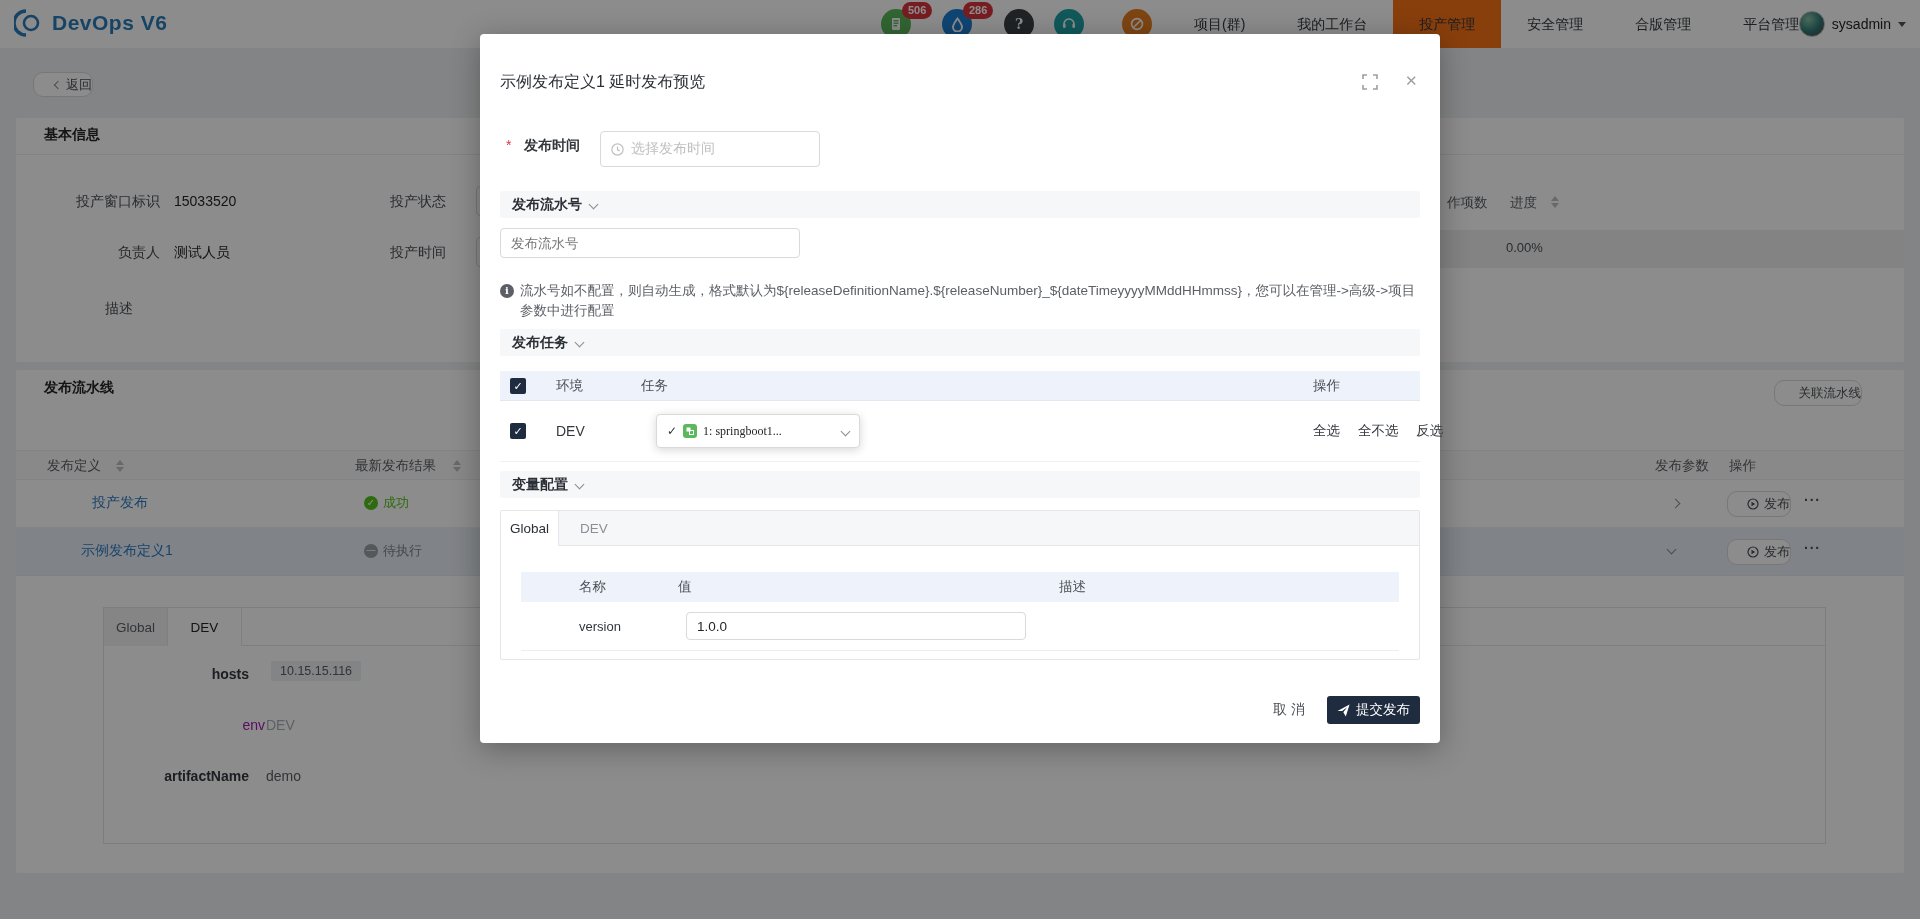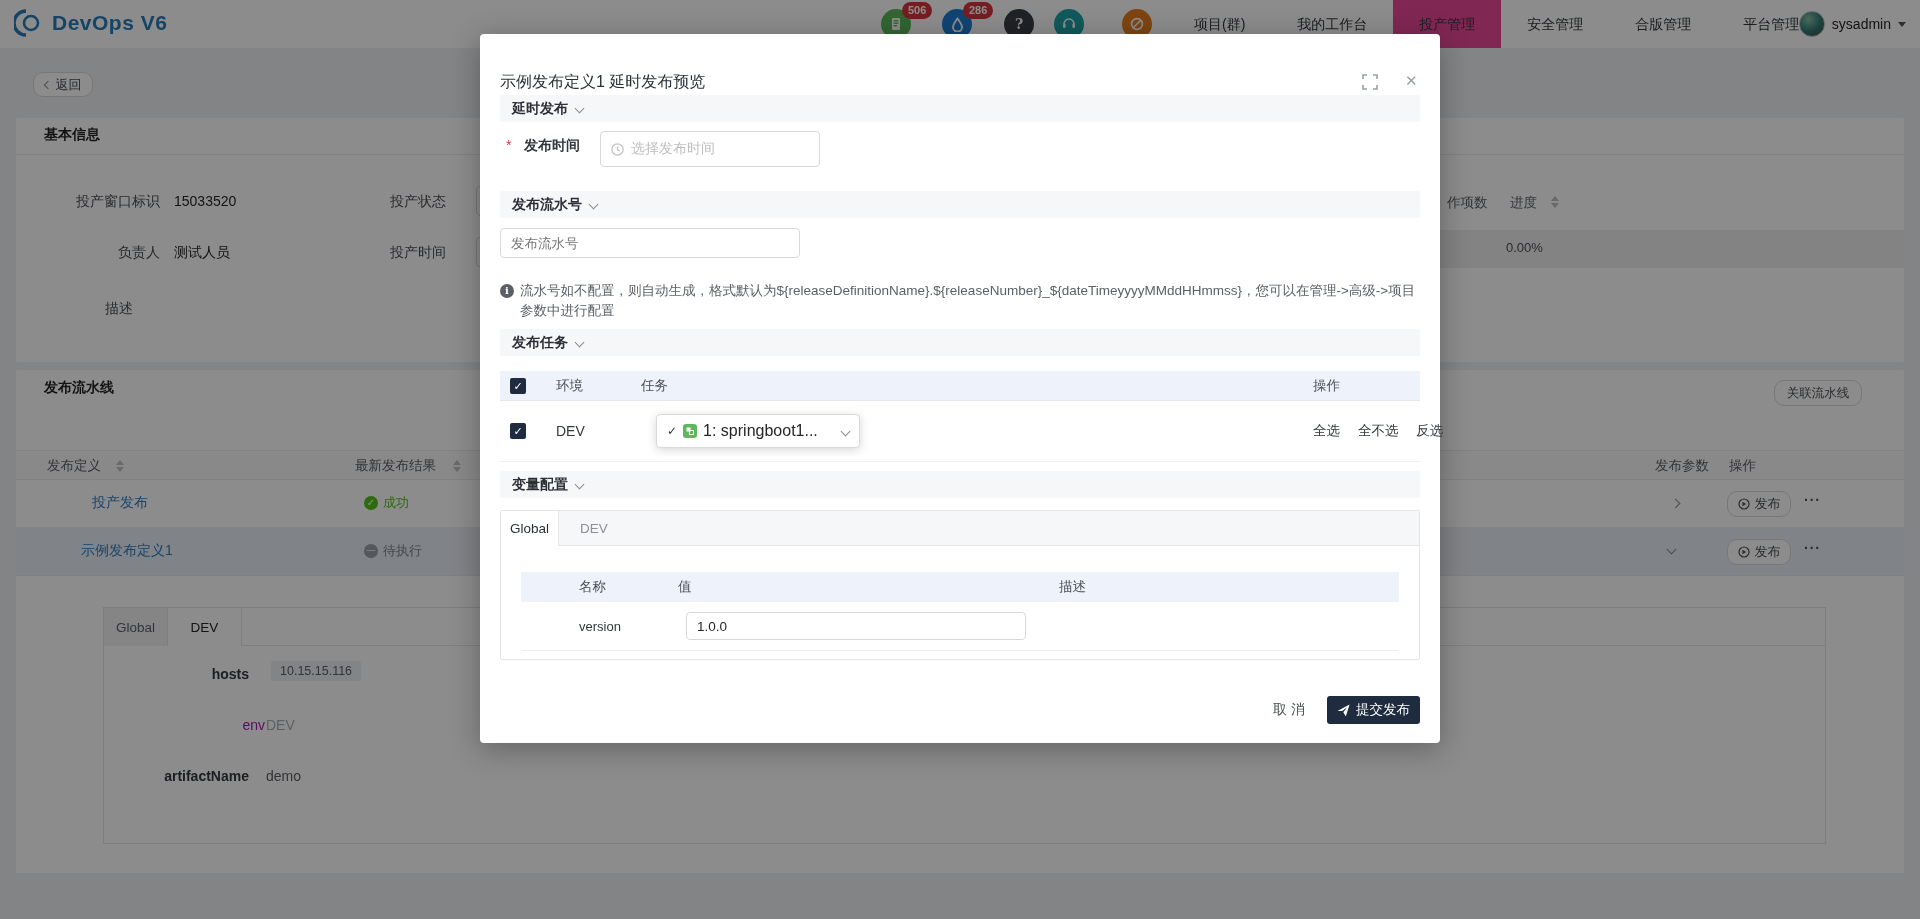--- a/index.html
+++ b/index.html
@@ -10,21 +10,21 @@
 
   
   #hdr { position:absolute; left:0; top:0; width:1920px; height:48px; background:#fff; }
   #logo { position:absolute; left:14px; top:8px; display:flex; align-items:center; gap:8px; color:#2b7cb9; }
   #logo .lg-txt { font-size:21px; font-weight:bold; letter-spacing:0.5px; }
   .hicon { position:absolute; top:9px; width:30px; height:30px; border-radius:50%;
     display:flex; align-items:center; justify-content:center; color:#fff; font-size:14px; font-weight:bold; }
   .hbadge { position:absolute; top:2px; height:17px; padding:0 6px; background:#d9363e; color:#fff;
     font-size:11px; line-height:17px; border-radius:9px; font-weight:bold; }
   .nav-item { height:48px; line-height:48px; padding:0 26px; color:#33373d; cursor:pointer; white-space:nowrap; }
-  .nav-item.active { background:#ec4899; }
+  .nav-item.active { background:#f97316; }
   #nav { position:absolute; left:1168px; top:0; display:flex; }
   #userbox { position:absolute; right:14px; top:0; height:48px; display:flex; align-items:center; gap:7px; }
   #avatar { width:26px; height:26px; border-radius:50%;
     background:radial-gradient(circle at 35% 30%, #86c3a5, #2f7676 55%, #59483a 95%); border:1px solid #b9bec4; }
   .caret-dn { width:0; height:0; border-left:4px solid transparent; border-right:4px solid transparent; border-top:5px solid #555; }
 
   
   .card { position:absolute; background:#fff; border-radius:2px; }
   .chv { display:inline-block; width:7px; height:7px; border-right:1.5px solid #8c8c8c; border-bottom:1.5px solid #8c8c8c; }
   .chv.down { transform:rotate(45deg); }
@@ -36,21 +36,21 @@
   .ph { color:#bfbfbf; }
   .sort { display:inline-flex; flex-direction:column; gap:2px; margin-left:5px; vertical-align:middle; }
   .sort i { width:0; height:0; border-left:4px solid transparent; border-right:4px solid transparent; display:block; }
   .sort .up { border-bottom:5px solid #bfbfbf; }
   .sort .dn { border-top:5px solid #bfbfbf; }
   .link { color:#2e7cc3; cursor:pointer; }
   .chip-status { display:inline-flex; align-items:center; gap:5px; font-size:13px; }
   .okdot { width:14px; height:14px; border-radius:50%; background:#52c41a; color:#fff; font-size:10px; line-height:14px; text-align:center; display:inline-block; }
   .pddot { width:14px; height:14px; border-radius:50%; background:#9aa0a6; color:#fff; font-size:9px; line-height:13px; text-align:center; display:inline-block; }
   .btn-sec { border:1px solid #d9d9d9; border-radius:10px; background:#fff; color:#4b4f55; font-size:13px;
-    display:inline-flex; align-items:center; justify-content:center; gap:5px; cursor:pointer; }
+    display:inline-flex; align-items:center; justify-content:flex-end; gap:5px; cursor:pointer; }
   .dots { color:#4b4f55; font-weight:bold; letter-spacing:1px; cursor:pointer; }
 
   
   #overlay { position:absolute; inset:0; background:rgba(0,0,0,0.45); z-index:10; }
   #modal { position:absolute; left:480px; top:34px; width:960px; height:709px; background:#fff; border-radius:4px;
     box-shadow:0 6px 30px rgba(0,0,0,0.3); z-index:20; }
   .sec-bar { position:absolute; left:20px; width:920px; height:27px; background:#f6f7f9;
     display:flex; align-items:center; gap:8px; padding:0 12px; border-radius:2px; }
   .sec-bar b { font-size:14px; color:#2b2f36; }
   .mtbl-head { background:#eef3fb; color:#4b4f55; }
@@ -240,24 +240,20 @@
 
   <div id="overlay"></div>
 
   <div id="modal">
     <div class="abs" style="left:20px;top:38px;font-size:16px;color:#2b2f36;">示例发布定义1 延时发布预览</div>
     <svg class="abs" style="left:882px;top:40px;" width="16" height="16" viewBox="0 0 16 16">
       <path d="M1 5 V1 H5 M11 1 H15 V5 M15 11 V15 H11 M5 15 H1 V11" fill="none" stroke="#9aa0a6" stroke-width="1.6"></path>
     </svg>
     <span class="abs" style="left:925px;top:38px;color:#9aa0a6;font-size:15px;cursor:pointer;">✕</span>
 
-    <div class="sec-bar" style="top:61px;">
-      <b>延时发布</b>
-      <span class="chv down"></span>
-    </div>
     <div class="abs" style="left:0;top:97px;width:100%;height:30px;">
       <span class="abs" style="left:26px;top:6px;color:#d9363e;">*</span>
       <span class="abs" style="left:44px;top:6px;font-weight:bold;color:#33373d;">发布时间</span>
       <div class="abs inputbox" style="left:120px;top:0;width:220px;height:36px;">
         <svg width="13" height="13" viewBox="0 0 13 13">
             <circle cx="6.5" cy="6.5" r="5.6" fill="none" stroke="#bfbfbf" stroke-width="1.2"></circle>
             <path d="M6.5 3.4 V6.8 L8.8 8" fill="none" stroke="#bfbfbf" stroke-width="1.2"></path>
           </svg>
         <span class="ph">选择发布时间</span>
       </div>
@@ -293,21 +289,21 @@
         <div style="width:105px;padding-left:20px;color:#33373d;">DEV</div>
         <div style="width:652px;">
           <div style="margin-left:15px;width:204px;height:34px;border:1px solid #d9d9d9;border-radius:4px;box-shadow:0 2px 10px rgba(0,0,0,0.16);display:flex;align-items:center;padding:0 10px;gap:6px;background:#fff;">
             <span style="color:#1f2b3e;font-weight:bold;font-size:12px;">✓</span>
             <span style="width:14px;height:14px;background:#5cb85c;border-radius:3px;display:inline-flex;align-items:center;justify-content:center;">
               <svg width="8" height="8" viewBox="0 0 8 8">
                   <rect x="0.5" y="0.5" width="4" height="4" fill="#fff"></rect>
                   <rect x="3.5" y="3.5" width="4" height="4" fill="none" stroke="#fff"></rect>
                 </svg>
             </span>
-            <span style="max-width:118px;overflow:hidden;white-space:nowrap;text-overflow:ellipsis;font-size:16px;">1: springboot1...</span>
+            <span style="max-width:118px;overflow:hidden;white-space:nowrap;text-overflow:ellipsis;font-size:12px;font-family:Liberation Serif, serif;">1: springboot1...</span>
             <span class="chv down" style="margin-left:auto;"></span>
           </div>
         </div>
         <div style="width:127px;padding-left:20px;white-space:nowrap;">
           <span class="ops-link">全选</span>
           <span class="ops-link">全不选</span>
           <span class="ops-link" style="margin-right:0;">反选</span>
         </div>
       </div>
     </div>

